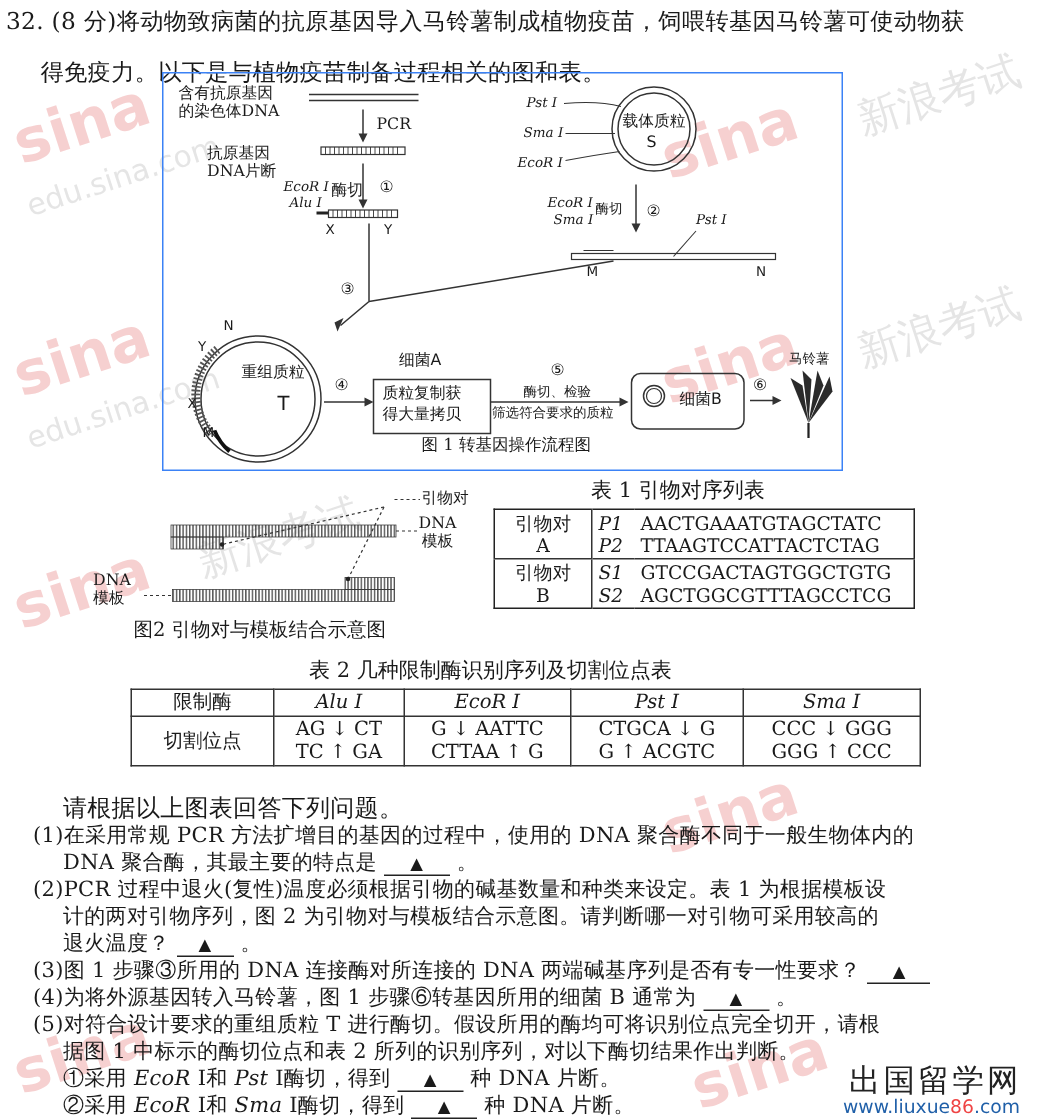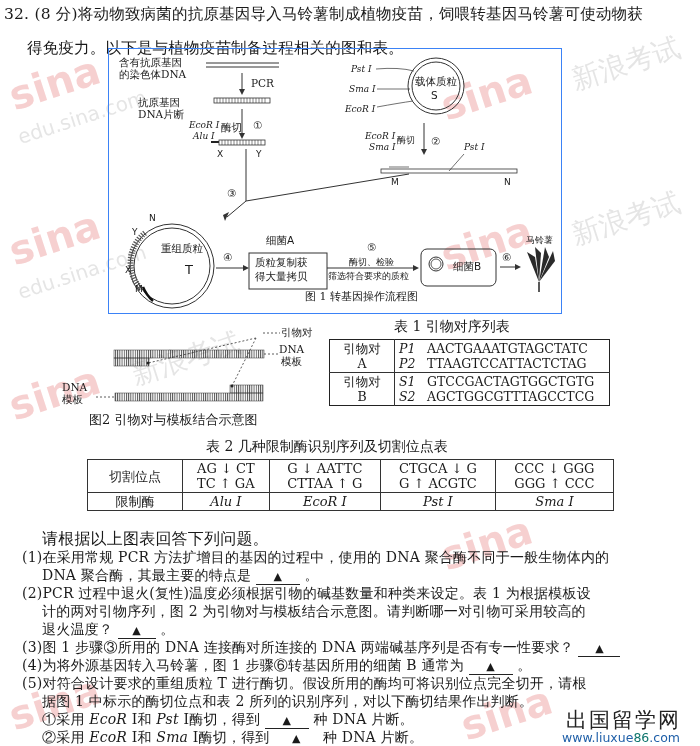--- a/index.html
+++ b/index.html
@@ -18,21 +18,21 @@
   .small { font-size: 10.5px; line-height: 12px; font-family: "DejaVu Serif", serif; }
   .tiny { font-size: 9px; line-height: 10px; }
   .sans { font-family: "DejaVu Sans", sans-serif; }
   table { border-collapse: collapse; }
   .t1 { position: absolute; left: 329px; top: 339px; width: 281px; border: 1.5px solid #222; font-size: 12.5px; }
   .t1 td { padding: 1px 4px; line-height: 15px; vertical-align: middle; }
   .t2 { position: absolute; left: 87px; top: 459px; width: 527px; border: 1.5px solid #222; font-size: 13px; }
   .t2 td { border: 1px solid #333; text-align: center; padding: 1px 2px; line-height: 15px; }
   .logo-cn { position: absolute; left: 566px; top: 706px; font-family: "DejaVu Sans", sans-serif; font-size: 21px; color: #222; letter-spacing: 2px; }
   .logo-url { position: absolute; left: 562px; top: 730px; font-family: "DejaVu Sans", sans-serif; font-size: 12.5px; color: #1f5fa8; }
-  .logo-url .hl { color: #0f766e; }
+  .logo-url .hl { color: #ef4444; }
 </style>
 </head>
 <body>
 
 <div class="wm" style="left:8px;top:60px;font-size:40px;">sina</div>
 <div class="wm2" style="left:15px;top:105px;font-size:20px;">edu.sina.com</div>
 <div class="wm" style="left:8px;top:215px;font-size:40px;">sina</div>
 <div class="wm2" style="left:15px;top:260px;font-size:20px;">edu.sina.com</div>
 <div class="wm" style="left:440px;top:70px;font-size:40px;">sina</div>
 <div class="wm2" style="left:570px;top:45px;font-size:28px;">新浪考试</div>
@@ -190,21 +190,21 @@
     <div>质粒复制获</div>
     <div style="margin-top:2px;">得大量拷贝</div>
   </div>
   <div class="abs small" style="left:258px;top:192px;">⑤</div>
   <div class="abs tiny" style="left:240px;top:208px;">酶切、检验</div>
   <div class="abs tiny" style="left:219px;top:222px;">筛选符合要求的质粒</div>
   <div class="abs small sans" style="left:344px;top:211px;">细菌B</div>
   <div class="abs small" style="left:393px;top:202px;">⑥</div>
   <div class="abs tiny" style="left:417px;top:186px;">马铃薯</div>
 
-  <div class="abs small" style="left:172px;top:242px;font-size:11px;margin-left:24px;">图 1  转基因操作流程图</div>
+  <div class="abs small" style="left:172px;top:242px;font-size:11px;">图 1  转基因操作流程图</div>
 </div>
 
 <div class="abs" style="left:60px;top:318px;width:270px;height:110px;">
   <svg width="270" height="110" style="position:absolute;left:0;top:0;">
     <defs>
       <pattern id="hatch" width="2.2" height="10" patternUnits="userSpaceOnUse">
         <line x1="0.5" y1="0" x2="0.5" y2="10" stroke="#333" stroke-width="0.8"></line>
       </pattern>
     </defs>
 
@@ -265,45 +265,45 @@
       <div>AGCTGGCGTTTAGCCTCG</div>
     </td>
   </tr>
 </tbody>
   </table>
 
 <div class="abs" style="left:206px;top:438px;font-size:14px;">表 2   几种限制酶识别序列及切割位点表</div>
 <table class="t2">
   <tbody>
       <tr>
-    <td>切割位点</td>
-    <td>
-          <div>AG ↓ CT</div>
-          <div>TC ↑ GA</div>
-        </td>
-    <td>
-          <div>G ↓ AATTC</div>
-          <div>CTTAA ↑ G</div>
-        </td>
-    <td>
-          <div>CTGCA ↓ G</div>
-          <div>G ↑ ACGTC</div>
-        </td>
-    <td>
-          <div>CCC ↓ GGG</div>
-          <div>GGG ↑ CCC</div>
-        </td>
-  </tr>
-  <tr>
     <td style="width:90px;">限制酶</td>
     <td class="it">Alu Ⅰ</td>
     <td class="it">EcoR Ⅰ</td>
     <td class="it">Pst Ⅰ</td>
     <td class="it">Sma Ⅰ</td>
   </tr>
+  <tr>
+    <td>切割位点</td>
+    <td>
+          <div>AG ↓ CT</div>
+          <div>TC ↑ GA</div>
+        </td>
+    <td>
+          <div>G ↓ AATTC</div>
+          <div>CTTAA ↑ G</div>
+        </td>
+    <td>
+          <div>CTGCA ↓ G</div>
+          <div>G ↑ ACGTC</div>
+        </td>
+    <td>
+          <div>CCC ↓ GGG</div>
+          <div>GGG ↑ CCC</div>
+        </td>
+  </tr>
 </tbody>
   </table>
 
 <div class="line" style="left:42px;top:529px;font-size:16px;">请根据以上图表回答下列问题。</div>
 <div class="line" style="left:22px;top:547px;font-size:14px;">(1)在采用常规 PCR 方法扩增目的基因的过程中，使用的 DNA 聚合酶不同于一般生物体内的</div>
 <div class="line" style="left:42px;top:565px;font-size:14px;">
   <span>DNA 聚合酶，其最主要的特点是</span>
   <span class="blank" style="width:44px;">▲</span>
   <span>。</span>
 </div>

